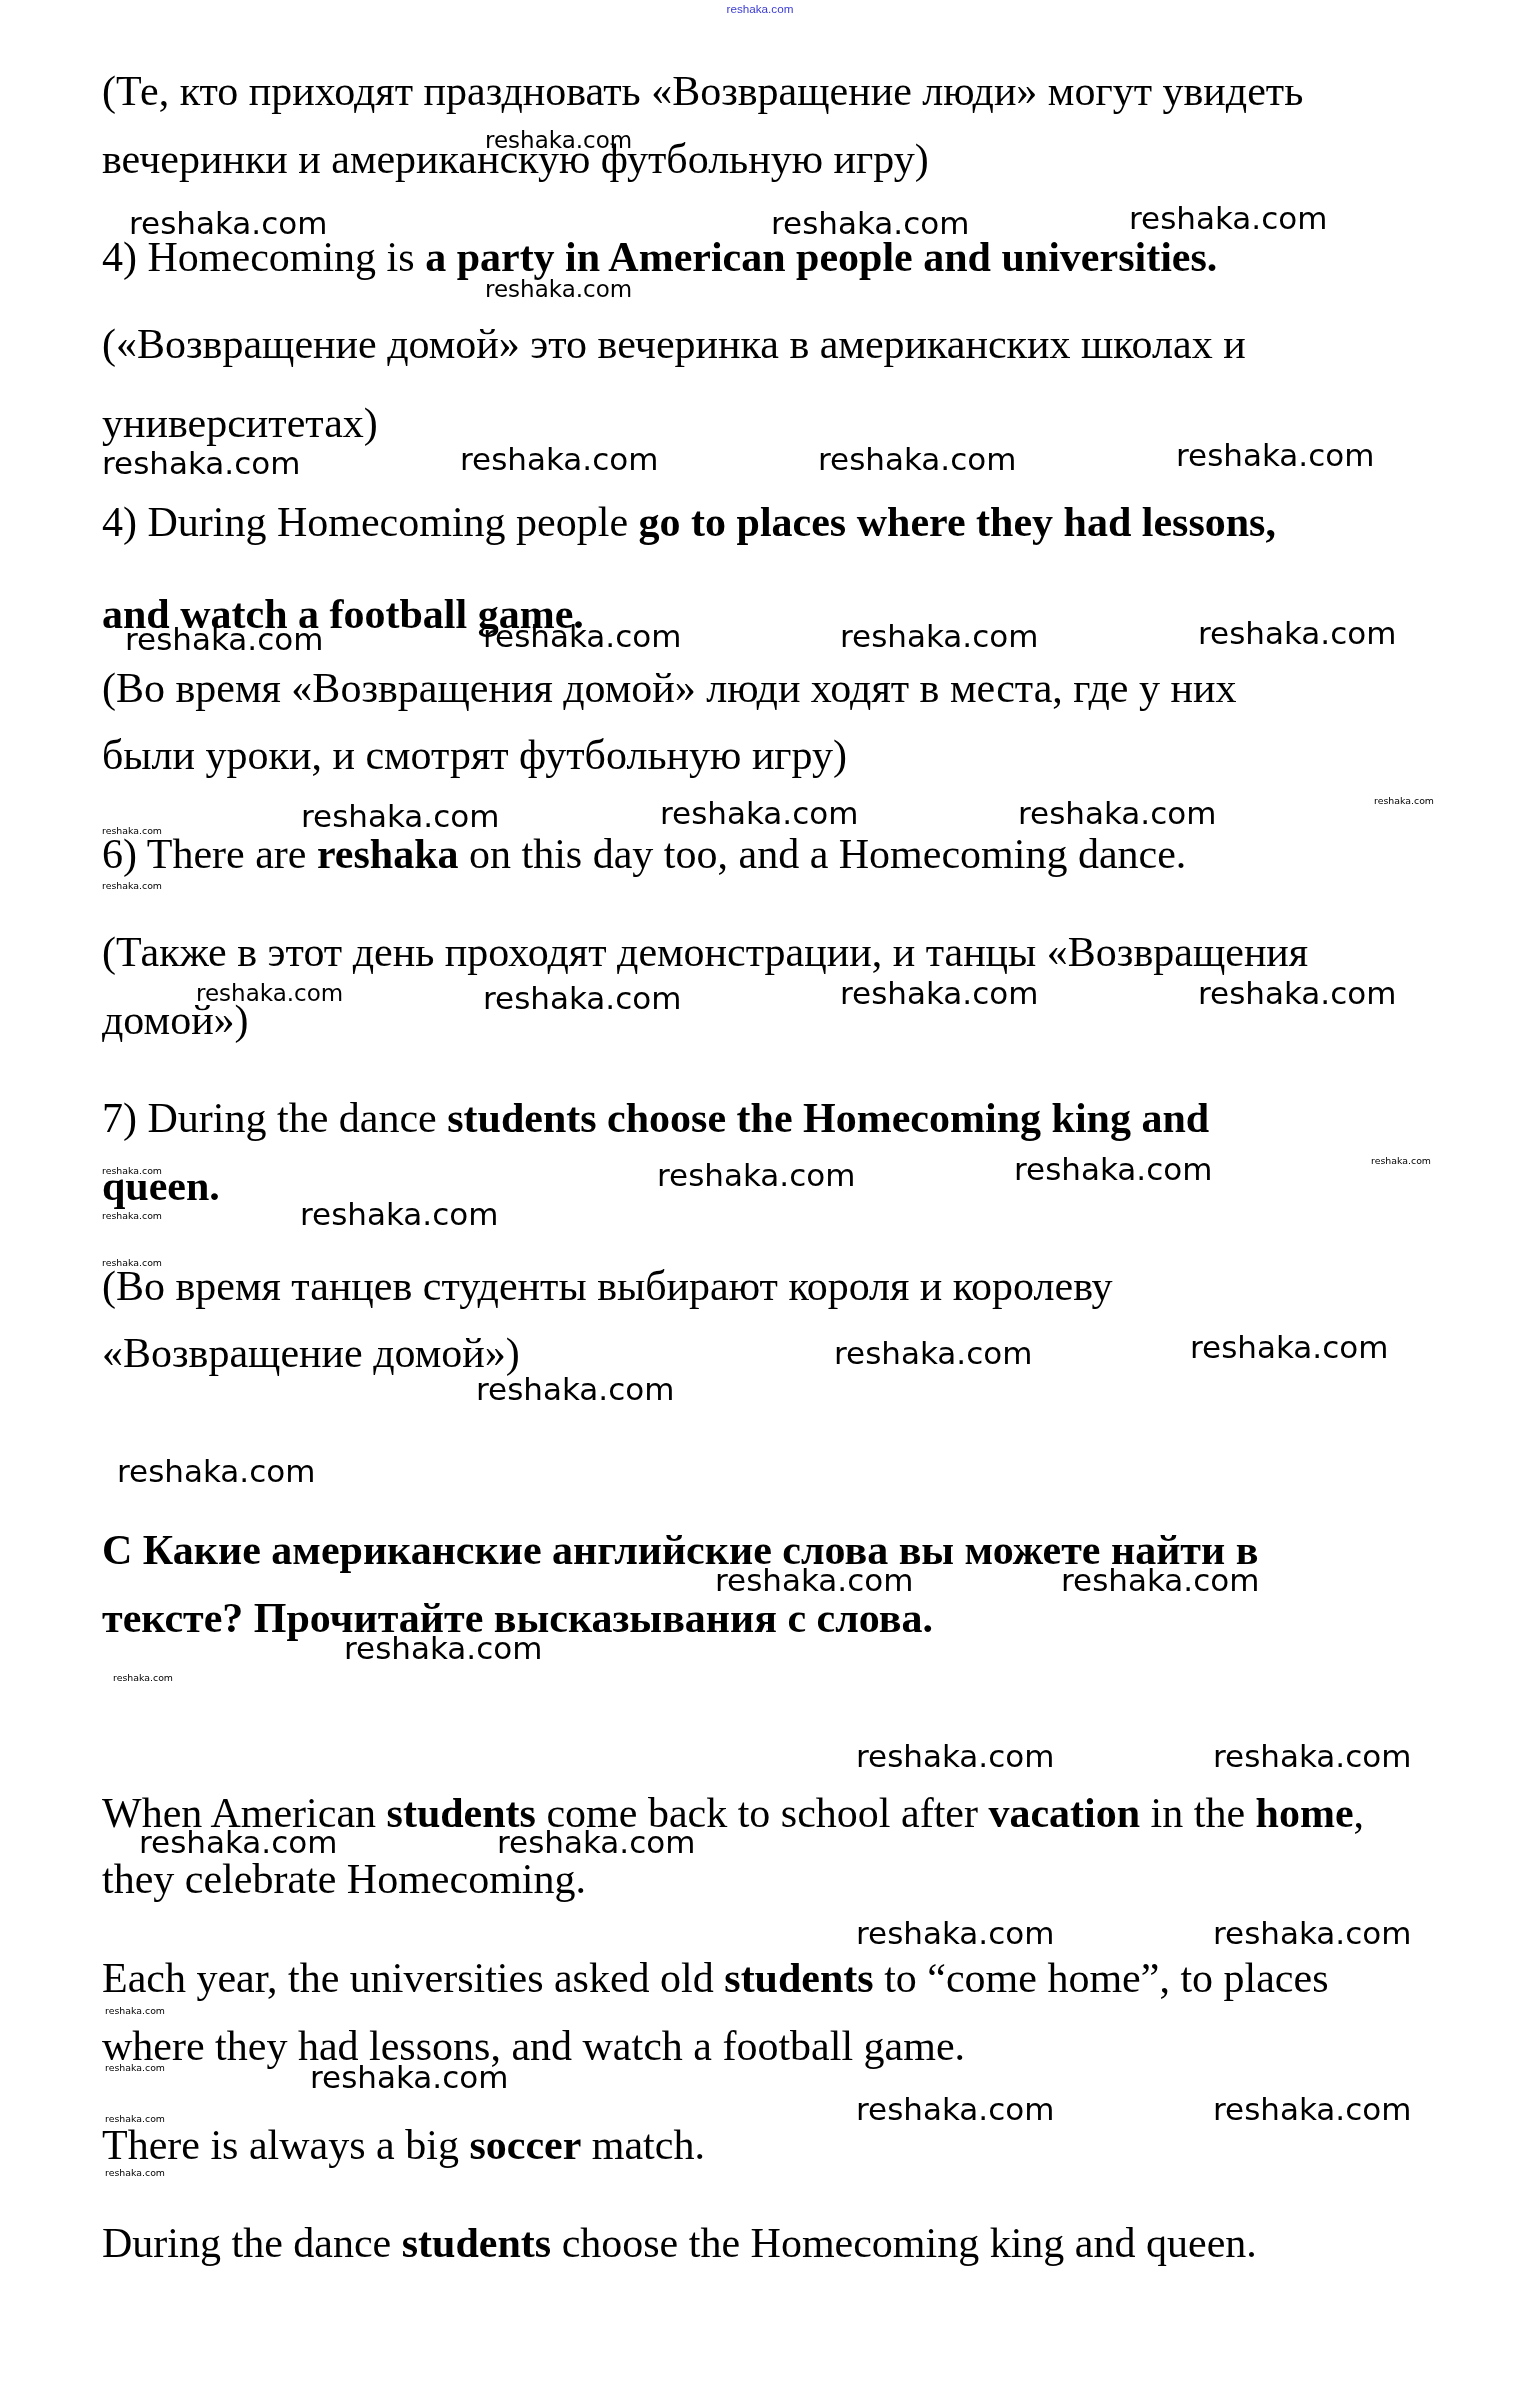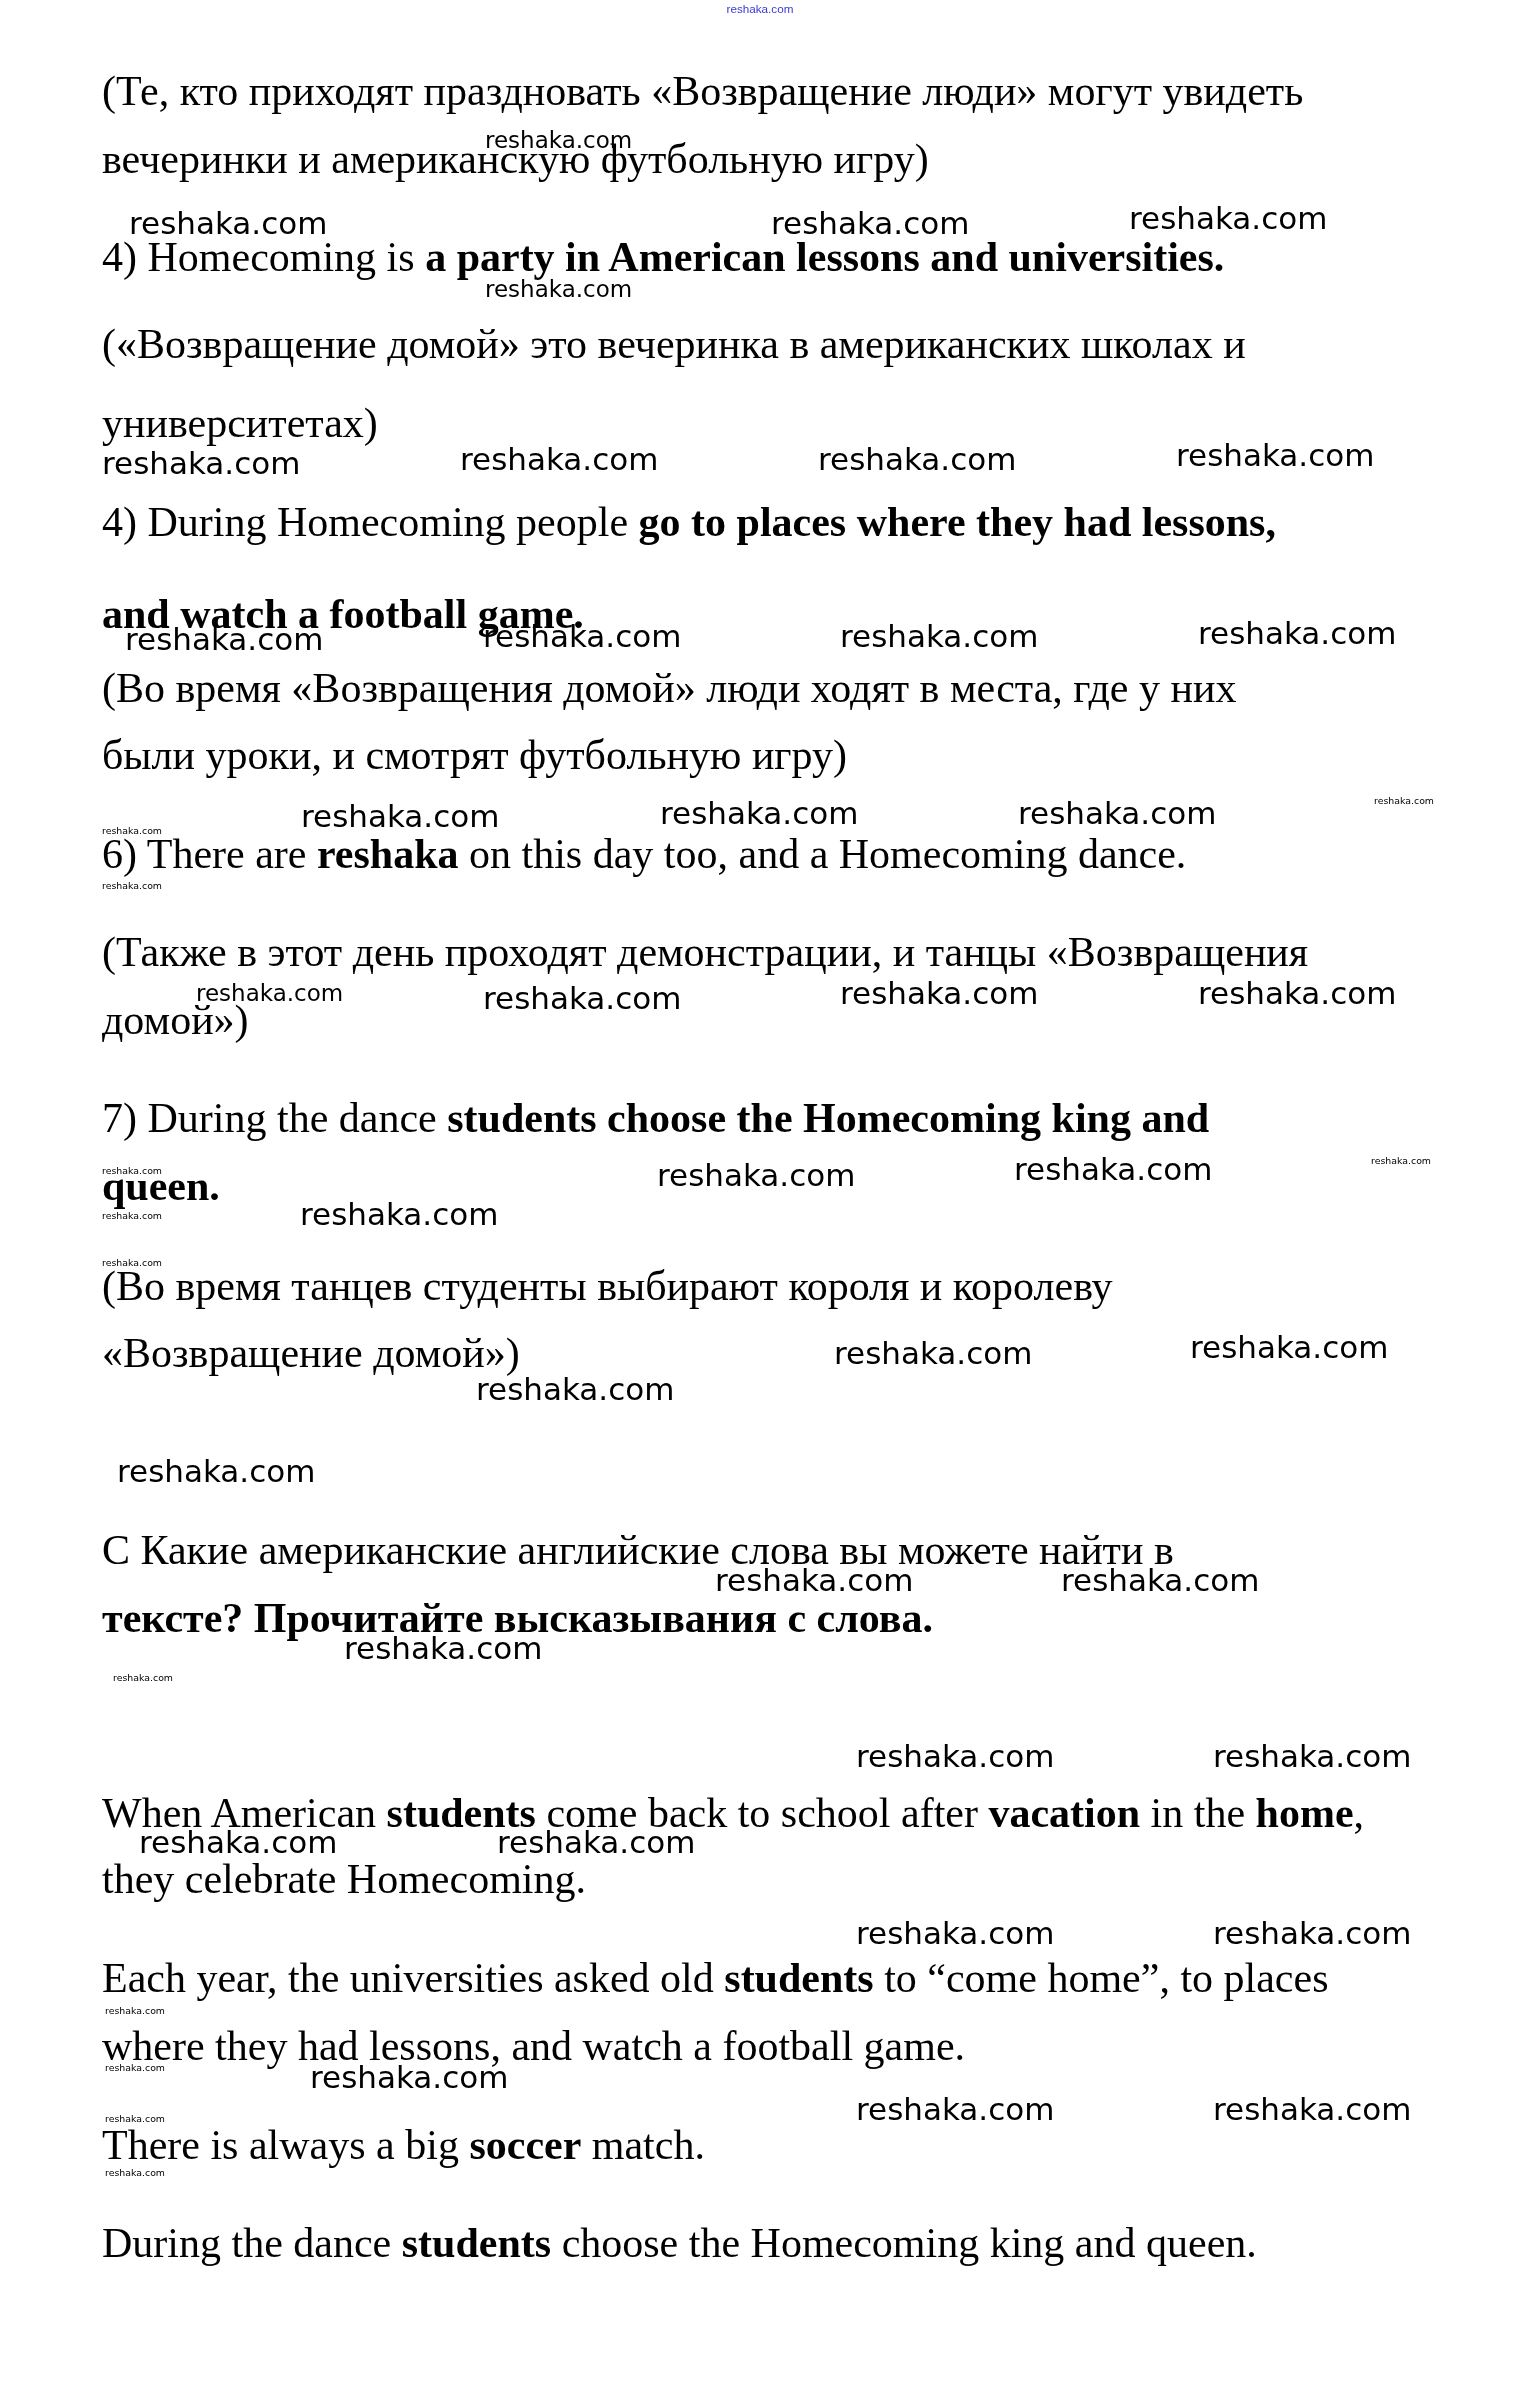--- a/index.html
+++ b/index.html
@@ -15,39 +15,39 @@
   .wm.tiny { font-size: 9.4px; }
 </style>
 </head>
 <body>
 
 <div class="top-mark">reshaka.com</div>
 
 <div class="line" style="top:67px">(Те, кто приходят праздновать «Возвращение люди» могут увидеть</div>
 <div class="line" style="top:135px">вечеринки и американскую футбольную игру)</div>
 
-<div class="line" style="top:233px"><span>4) Homecoming is </span><b>a party in American lessons and universities.</b></div>
+<div class="line" style="top:233px"><span>4) Homecoming is </span><b>a party in American people and universities.</b></div>
 <div class="line" style="top:320px">(«Возвращение домой» это вечеринка в американских школах и</div>
 <div class="line" style="top:399px">университетах)</div>
 
 <div class="line" style="top:498px"><span>4) During Homecoming people </span><b>go to places where they had lessons,</b></div>
 <div class="line" style="top:590px"><b>and watch a football game.</b></div>
 <div class="line" style="top:664px">(Во время «Возвращения домой» люди ходят в места, где у них</div>
 <div class="line" style="top:731px">были уроки, и смотрят футбольную игру)</div>
 
 <div class="line" style="top:830px"><span>6) There are </span><b>reshaka</b><span> on this day too, and a Homecoming dance.</span></div>
 <div class="line" style="top:928px">(Также в этот день проходят демонстрации, и танцы «Возвращения</div>
 <div class="line" style="top:996px">домой»)</div>
 
 <div class="line" style="top:1094px"><span>7) During the dance </span><b>students choose the Homecoming king and</b></div>
 <div class="line" style="top:1162px"><b>queen.</b></div>
 <div class="line" style="top:1262px">(Во время танцев студенты выбирают короля и королеву</div>
 <div class="line" style="top:1329px">«Возвращение домой»)</div>
 
-<div class="line" style="top:1526px;font-weight:normal">С Какие американские английские слова вы можете найти в</div>
+<div class="line" style="top:1526px;font-weight:bold">С Какие американские английские слова вы можете найти в</div>
 <div class="line" style="top:1594px;font-weight:bold">тексте? Прочитайте высказывания с слова.</div>
 
 <div class="line" style="top:1789px"><span>When American </span><b>students</b><span> come back to school after </span><b>vacation</b><span> in the </span><b>home</b><span>,</span></div>
 <div class="line" style="top:1855px">they celebrate Homecoming.</div>
 <div class="line" style="top:1954px"><span>Each year, the universities asked old </span><b>students</b><span> to “come home”, to places</span></div>
 <div class="line" style="top:2022px">where they had lessons, and watch a football game.</div>
 <div class="line" style="top:2121px"><span>There is always a big </span><b>soccer</b><span> match.</span></div>
 <div class="line" style="top:2219px"><span>During the dance </span><b>students</b><span> choose the Homecoming king and queen.</span></div>
 
 <div class="wm small" style="left:485px;top:127px">reshaka.com</div>

